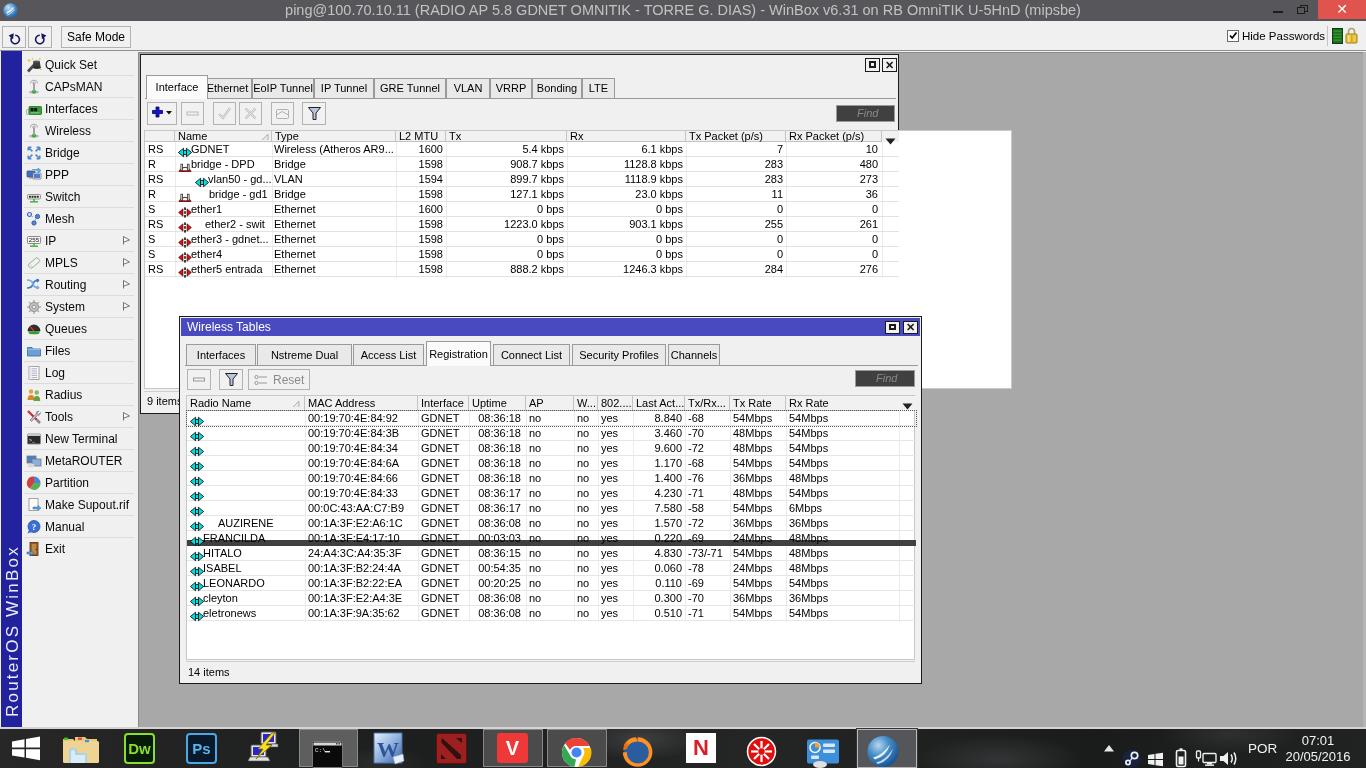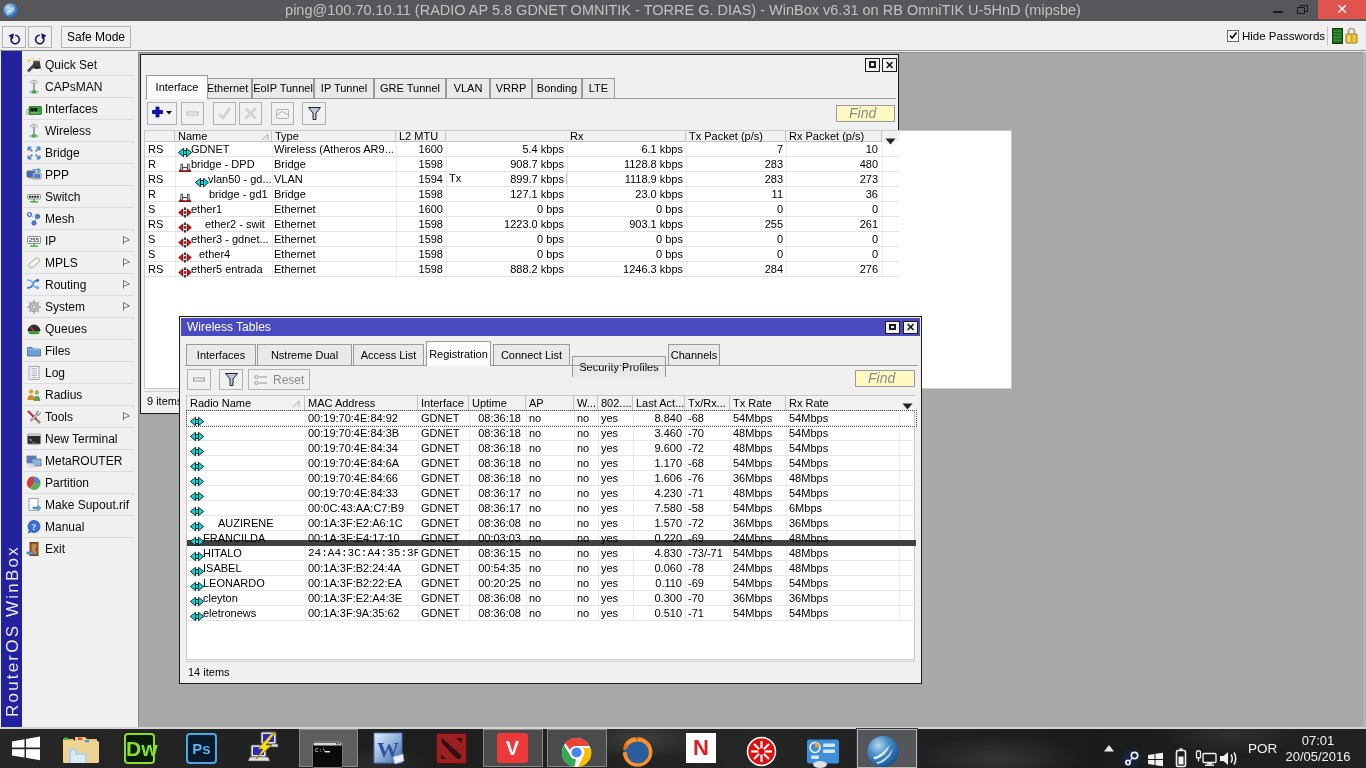--- a/index.html
+++ b/index.html
@@ -3,21 +3,21 @@
 *{margin:0;padding:0;box-sizing:border-box;}
 html,body{width:1366px;height:768px;overflow:hidden;font-family:"Liberation Sans",sans-serif;}
 .ab{position:absolute;}
 body{position:relative;background:#a8a8a8;}
 .win{position:absolute;border:1px solid #1c1c1c;background:#f0f0f0;}
 .wtitle{position:absolute;left:1px;right:1px;top:1px;height:18px;line-height:18px;color:#fff;font-size:12px;padding-left:6px;}
 .wbtn{position:absolute;width:15px;height:14px;background:#f2f0f1;border:1px solid #1a1a1a;box-shadow:inset 0 0 0 1px #f2f0f1;}
 .tab{position:absolute;font-size:11px;white-space:nowrap;color:#000;text-align:center;background:#e9e9e9;border:1px solid #9a9a9a;border-bottom:none;}
 .tabact{background:#fbfbfb;z-index:3;}
 .tbtn{position:absolute;border:1px solid #b2b2b2;background:#f1f1f1;}
-.find{position:absolute;background:#fef9c3;border:1px solid #9a9a9a;font-size:14px;font-style:italic;color:#8a8a8a;padding-left:12px;}
+.find{position:absolute;background:#404040;border:1px solid #9a9a9a;font-size:11px;font-style:italic;color:#8a8a8a;padding-left:20px;}
 .hdrcell{position:absolute;top:0;height:15px;line-height:15px;font-size:11px;color:#000;border-right:1px solid #c3c3c3;padding-left:3px;overflow:hidden;white-space:nowrap;}
 .cell{position:absolute;font-size:11px;line-height:15px;height:15px;color:#000;white-space:nowrap;overflow:hidden;}
 .cr{text-align:right;}
 .mi{position:absolute;left:0;width:114px;height:22px;}
 .mi .lb{position:absolute;left:23px;top:4px;font-size:12px;color:#0a0a0a;}
 .mi .ic{position:absolute;left:4px;top:3px;width:16px;height:16px;}
 .sep{position:absolute;left:2px;right:2px;bottom:0;height:1px;background:#dcdcdc;}
 .subarr{position:absolute;right:6px;top:6px;width:7px;height:9px;}
 .tseg{position:absolute;top:0;height:39px;}
 </style></head><body>
@@ -363,21 +363,21 @@
 <div class="tbtn" style="left:161px;top:47px;width:24px;height:23px;text-align:center;padding-top:3px;"><svg width="15" height="15" viewBox="0 0 15 15">
         <path d="M1.5 1.5 L13.5 1.5 L9 7 L9 13.5 L6 13.5 L6 7 Z" fill="#b9c4de" stroke="#222" stroke-width="1"></path>
       </svg></div>
 <div class="find" style="left:695px;top:50px;width:59px;height:17px;line-height:15px;">Find</div>
 <div class="ab" style="left:3px;top:75px;width:868px;height:259px;background:#fff;border:1px solid #c8c8c8;">
 <div class="ab" style="left:0;top:0;width:754px;height:11px;background:#f1f1f1;border-bottom:1px solid #c3c3c3;"></div>
 <div class="hdrcell" style="left:0px;width:30px;height:11px;line-height:11px;"></div>
 <div class="hdrcell" style="left:30px;width:97px;height:11px;line-height:11px;">Name</div>
 <div class="hdrcell" style="left:127px;width:124px;height:11px;line-height:11px;">Type</div>
 <div class="hdrcell" style="left:251px;width:50px;height:11px;line-height:11px;">L2 MTU</div>
-<div class="hdrcell" style="left:301px;width:121px;height:11px;line-height:11px;margin-top:42px;">Tx</div>
+<div class="hdrcell" style="left:301px;width:121px;height:11px;line-height:11px;">Tx</div>
 <div class="hdrcell" style="left:422px;width:119px;height:11px;line-height:11px;">Rx</div>
 <div class="hdrcell" style="left:541px;width:100px;height:11px;line-height:11px;">Tx Packet (p/s)</div>
 <div class="hdrcell" style="left:641px;width:96px;height:11px;line-height:11px;">Rx Packet (p/s)</div>
 <svg class="ab" style="left:116px;top:2px;" width="8" height="8">
         <path d="M1 7 L7 1 L7 7" fill="#e8e8e8" stroke="#b0b0b0" stroke-width="1"></path>
       </svg>
 <div class="ab" style="left:737px;top:0;width:17px;height:11px;background:#f1f1f1;"><svg width="11" height="7" style="margin:2px 0 0 3px;">
           <path d="M0.5 0.5 L10.5 0.5 L5.5 6.5 Z" fill="#222"></path>
         </svg></div>
 <div class="ab" style="left:30px;top:11px;width:1px;height:136px;background:#ebebeb;"></div>
@@ -503,21 +503,21 @@
 </div>
 <div class="ab" style="left:0;top:116px;width:754px;height:15px;border-bottom:1px solid #e2e2e2;">
 <div class="cell" style="left:3px;width:26px;">S</div>
 <div class="ab" style="left:33px;top:2px;"><svg width="14" height="11" viewBox="0 0 14 11">
             <path d="M5.0 1.8 L0.6 5.5 L5.0 9.2 Z" fill="#d01414" stroke="#400" stroke-width="0.6"></path>
             <path d="M9.0 1.8 L13.4 5.5 L9.0 9.2 Z" fill="#d01414" stroke="#400" stroke-width="0.6"></path>
             <rect x="6.2" y="0.4" width="1.6" height="2.6" fill="#111"></rect>
             <rect x="6.2" y="4.2" width="1.6" height="2.6" fill="#111"></rect>
             <rect x="6.2" y="8.0" width="1.6" height="2.6" fill="#111"></rect>
           </svg></div>
-<div class="cell" style="left:54px;width:107px;">ether4</div>
+<div class="cell" style="left:46px;width:107px;">ether4</div>
 <div class="cell" style="left:129px;width:120px;">Ethernet</div>
 <div class="cell cr" style="left:251px;width:47px;">1598</div>
 <div class="cell cr" style="left:301px;width:118px;">0 bps</div>
 <div class="cell cr" style="left:422px;width:116px;">0 bps</div>
 <div class="cell cr" style="left:541px;width:97px;">0</div>
 <div class="cell cr" style="left:641px;width:92px;">0</div>
 </div>
 <div class="ab" style="left:0;top:131px;width:754px;height:15px;border-bottom:1px solid #e2e2e2;">
 <div class="cell" style="left:3px;width:26px;">RS</div>
 <div class="ab" style="left:33px;top:2px;"><svg width="14" height="11" viewBox="0 0 14 11">
@@ -543,21 +543,21 @@
 <div class="wtitle" style="background:#4a4ac0;">Wireless Tables</div>
 <div class="wbtn" style="left:705px;top:4px;height:13px;">
       <div style="position:absolute;left:3px;top:2px;width:7px;height:6px;border:2px solid #1a1a1a;"></div>
     </div>
 <div class="wbtn" style="left:723px;top:4px;height:13px;text-align:center;font-size:11px;line-height:11px;font-weight:bold;color:#1a1a1a;">✕</div>
 <div class="tab" style="left:6px;top:27px;width:70px;height:21px;line-height:20px;">Interfaces</div>
 <div class="tab" style="left:77px;top:27px;width:95px;height:21px;line-height:20px;">Nstreme Dual</div>
 <div class="tab" style="left:173px;top:27px;width:71px;height:21px;line-height:20px;">Access List</div>
 <div class="tab tabact" style="left:246px;top:24px;width:65px;height:25px;line-height:24px;">Registration</div>
 <div class="tab" style="left:313px;top:27px;width:77px;height:21px;line-height:20px;">Connect List</div>
-<div class="tab" style="left:392px;top:27px;width:94px;height:21px;line-height:20px;margin-top:12px;">Security Profiles</div>
+<div class="tab" style="left:392px;top:27px;width:94px;height:21px;line-height:20px;">Security Profiles</div>
 <div class="tab" style="left:488px;top:27px;width:52px;height:21px;line-height:20px;">Channels</div>
 <div class="ab" style="left:5px;top:48px;width:733px;height:1px;background:#9a9a9a;z-index:1;"></div>
 <div class="tbtn" style="left:7px;top:52px;width:24px;height:21px;"><svg width="22" height="19">
         <rect x="5.5" y="8" width="11" height="3" fill="none" stroke="#999" stroke-width="1"></rect>
       </svg></div>
 <div class="tbtn" style="left:39px;top:52px;width:24px;height:21px;text-align:center;padding-top:2px;"><svg width="15" height="15" viewBox="0 0 15 15">
         <path d="M1.5 1.5 L13.5 1.5 L9 7 L9 13.5 L6 13.5 L6 7 Z" fill="#b9c4de" stroke="#222" stroke-width="1"></path>
       </svg></div>
 <div class="tbtn" style="left:68px;top:52px;width:62px;height:21px;color:#8a8a8a;font-size:12px;">
       <svg width="14" height="12" style="position:absolute;left:5px;top:4px;" viewBox="0 0 14 12">
@@ -672,21 +672,21 @@
             <path d="M0.4 5.5 L5.6 1.2 L5.6 9.8 Z" fill="#00e0e0" stroke="#000" stroke-width="0.8"></path>
             <path d="M13.6 5.5 L8.4 1.2 L8.4 9.8 Z" fill="#00e0e0" stroke="#000" stroke-width="0.8"></path>
             <rect x="5.6" y="3.6" width="2.8" height="3.8" fill="#00e0e0" stroke="#000" stroke-width="0.8"></rect>
           </svg></div>
 <div class="cell" style="left:121px;width:110px;">00:19:70:4E:84:66</div>
 <div class="cell" style="left:234px;width:48px;">GDNET</div>
 <div class="cell cr" style="left:282px;width:52px;">08:36:18</div>
 <div class="cell" style="left:342px;width:40px;">no</div>
 <div class="cell" style="left:390px;width:20px;">no</div>
 <div class="cell" style="left:414px;width:30px;">yes</div>
-<div class="cell cr" style="left:446px;width:49px;">1.606</div>
+<div class="cell cr" style="left:446px;width:49px;">1.400</div>
 <div class="cell" style="left:501px;width:42px;">-76</div>
 <div class="cell" style="left:546px;width:52px;">36Mbps</div>
 <div class="cell" style="left:602px;width:60px;">48Mbps</div>
 </div>
 <div class="ab" style="left:0;top:90px;width:729px;height:15px;border-bottom:1px solid #e6e6e6;">
 <div class="ab" style="left:3px;top:2px;"><svg width="14" height="11" viewBox="0 0 14 11">
             <path d="M0.4 5.5 L5.6 1.2 L5.6 9.8 Z" fill="#00e0e0" stroke="#000" stroke-width="0.8"></path>
             <path d="M13.6 5.5 L8.4 1.2 L8.4 9.8 Z" fill="#00e0e0" stroke="#000" stroke-width="0.8"></path>
             <rect x="5.6" y="3.6" width="2.8" height="3.8" fill="#00e0e0" stroke="#000" stroke-width="0.8"></rect>
           </svg></div>
@@ -754,21 +754,21 @@
 <div class="cell" style="left:546px;width:52px;">24Mbps</div>
 <div class="cell" style="left:602px;width:60px;">48Mbps</div>
 </div>
 <div class="ab" style="left:0;top:150px;width:729px;height:15px;border-bottom:1px solid #e6e6e6;">
 <div class="ab" style="left:3px;top:2px;"><svg width="14" height="11" viewBox="0 0 14 11">
             <path d="M0.4 5.5 L5.6 1.2 L5.6 9.8 Z" fill="#00e0e0" stroke="#000" stroke-width="0.8"></path>
             <path d="M13.6 5.5 L8.4 1.2 L8.4 9.8 Z" fill="#00e0e0" stroke="#000" stroke-width="0.8"></path>
             <rect x="5.6" y="3.6" width="2.8" height="3.8" fill="#00e0e0" stroke="#000" stroke-width="0.8"></rect>
           </svg></div>
 <div class="cell" style="left:16px;width:100px;">HITALO</div>
-<div class="cell" style="left:121px;width:110px;font-family:Liberation Mono, monospace;">24:A4:3C:A4:35:3F</div>
+<div class="cell" style="left:121px;width:110px;">24:A4:3C:A4:35:3F</div>
 <div class="cell" style="left:234px;width:48px;">GDNET</div>
 <div class="cell cr" style="left:282px;width:52px;">08:36:15</div>
 <div class="cell" style="left:342px;width:40px;">no</div>
 <div class="cell" style="left:390px;width:20px;">no</div>
 <div class="cell" style="left:414px;width:30px;">yes</div>
 <div class="cell cr" style="left:446px;width:49px;">4.830</div>
 <div class="cell" style="left:501px;width:42px;">-73/-71</div>
 <div class="cell" style="left:546px;width:52px;">54Mbps</div>
 <div class="cell" style="left:602px;width:60px;">48Mbps</div>
 </div>
@@ -859,21 +859,21 @@
 <svg class="tseg" style="left:61px;" width="40" height="39" viewBox="0 0 40 39">
       <path d="M2 10 L12 10 L14 12 L24 12 L24 14 L2 14 Z" fill="#e8c878"></path>
       <rect x="2" y="12" width="36" height="22" rx="1.5" fill="#edd492"></rect>
       <path d="M14 8 L24 8 L26 10 L36 10 L36 12 L14 12 Z" fill="#e8c878"></path>
       <rect x="3" y="8.6" width="4" height="2.2" fill="#30c030"></rect>
       <rect x="17" y="8.6" width="4" height="2.2" fill="#e04040"></rect>
       <rect x="24" y="11" width="4" height="2.2" fill="#4090e0"></rect>
       <path d="M8 34 L8 22 Q8 19 11 19 L13 19 Q16 19 16 22 L16 24 L26 24 L26 34 Z" fill="#a8d0f0" opacity="0.9"></path>
       <path d="M10 34 L10 23 Q10 21 12 21 Q14 21 14 23 L14 26 L24 26 L24 34 Z" fill="#d8ecfa"></path>
     </svg>
-<div class="tseg" style="left:124px;top:4px;width:31px;height:31px;background:#081a08;border:2px solid #8adf2a;border-radius:4px;color:#8adf2a;font-size:21px;font-weight:bold;text-align:center;line-height:28px;">Dw</div>
+<div class="tseg" style="left:124px;top:4px;width:31px;height:31px;background:#081a08;border:2px solid #8adf2a;border-radius:4px;color:#8adf2a;font-size:15px;font-weight:bold;text-align:center;line-height:28px;">Dw</div>
 <div class="tseg" style="left:186px;top:4px;width:31px;height:31px;background:#0a1a2a;border:2px solid #4aa8e8;border-radius:4px;color:#5ab4f0;font-size:15px;font-weight:bold;text-align:center;line-height:28px;">Ps</div>
 <svg class="tseg" style="left:248px;" width="34" height="39" viewBox="0 0 34 39">
       <rect x="13" y="3" width="15" height="12" rx="1" fill="#e8e8e8" stroke="#555"></rect>
       <rect x="15" y="5" width="11" height="8" fill="#2828c8"></rect>
       <path d="M24 15 L30 15 L30 18 L22 18 Z" fill="#d8d8d8" stroke="#555" stroke-width="0.6"></path>
       <rect x="3" y="16" width="15" height="12" rx="1" fill="#e8e8e8" stroke="#555"></rect>
       <rect x="5" y="18" width="11" height="8" fill="#2828c8"></rect>
       <path d="M2 28 L20 28 L22 32 L0 32 Z" fill="#e0e0e0" stroke="#555" stroke-width="0.6"></path>
       <path d="M24 4 L10 20 L15 20 L8 30 L24 16 L18 16 L27 4 Z" fill="#f8e020" stroke="#806800" stroke-width="0.8"></path>
     </svg>

